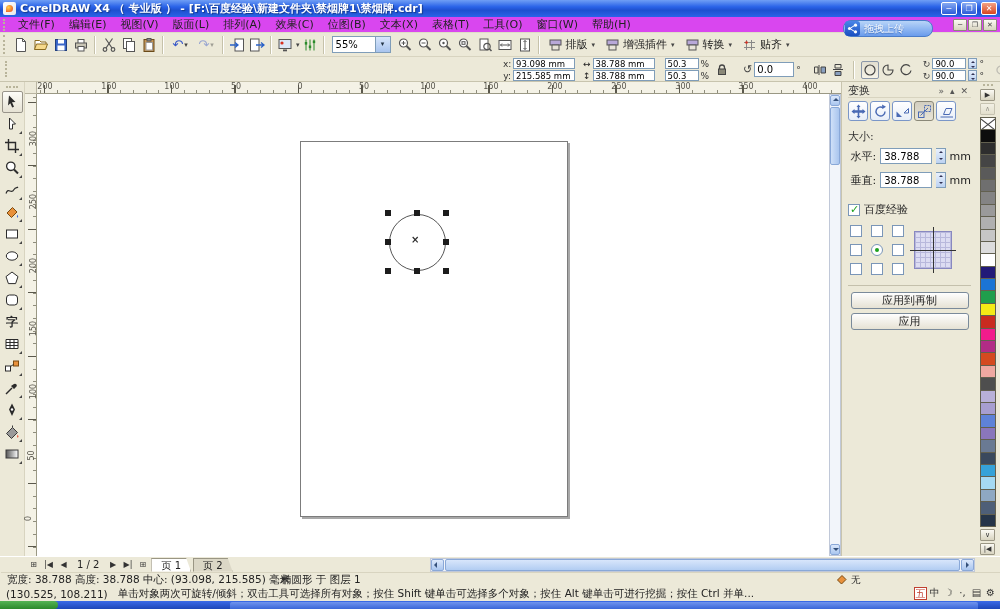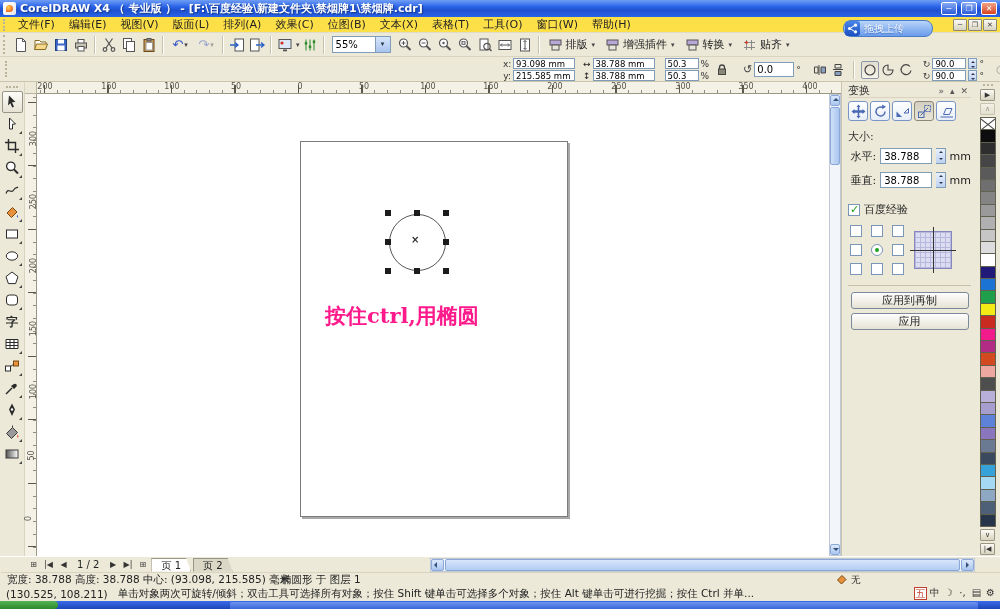--- a/index.html
+++ b/index.html
@@ -11,21 +11,21 @@
 .titlebar{position:absolute;left:0;top:0;width:1000px;height:17px;display:flex;align-items:center;gap:4px;padding:0 3px;
  background:linear-gradient(#6f9ef5 0%,#2a63e8 40%,#1e50cf 60%,#2a63e8 100%);}
 .app-icon{width:13px;height:13px;border-radius:2px;background:linear-gradient(135deg,#fefefe 0%,#e8e8e8 100%);display:flex;align-items:center;justify-content:center;flex:0 0 auto;}
 .app-icon i{display:block;width:7px;height:7px;border-radius:50% 50% 50% 0;background:radial-gradient(circle at 35% 35%,#ffd24a,#e8401c);}
 .titlebar .title{flex:1;color:#fff;font-weight:bold;font-size:11px;white-space:nowrap;overflow:hidden;text-shadow:1px 1px 1px #143a8c;}
 .winbtn{width:16px;height:13px;border:1px solid #fff;border-radius:2px;color:#fff;font-size:8px;line-height:11px;text-align:center;flex:0 0 auto;}
 .wb-min,.wb-restore{background:linear-gradient(#85a9f2,#2d5cd8);}
 .wb-close{background:linear-gradient(#f2a284,#d8441f);}
 
 
-.menubar{position:absolute;left:0;top:17px;width:1000px;height:16px;background:#fde047;display:flex;align-items:center;border-bottom:1px solid #e0dcc8;}
+.menubar{position:absolute;left:0;top:17px;width:1000px;height:16px;background:#d946ef;display:flex;align-items:center;border-bottom:1px solid #e0dcc8;}
 .grip{width:5px;height:80%;border-left:2px dotted #b8b49a;margin:0 3px;flex:0 0 auto;}
 .menu-item{padding:0 7px;line-height:15px;white-space:nowrap;}
 .mdi-group{margin-left:auto;display:flex;gap:1px;padding-right:3px;}
 .mdibtn{width:14px;height:12px;border:1px solid #8a8878;background:linear-gradient(#fbfaf4,#d8d4c0);font-size:7px;line-height:10px;text-align:center;color:#444;border-radius:1px;}
 
 
 .upload-pill{position:absolute;left:843px;top:20px;width:90px;height:17px;border:1px solid #4a7cc8;border-radius:8px;
  background:linear-gradient(#b8d4f8,#6a9cec);display:flex;align-items:center;gap:4px;z-index:50;}
 .upload-ic{width:15px;height:15px;margin-left:1px;border-radius:3px;background:linear-gradient(#4a86e8,#1a4fc0);display:flex;align-items:center;justify-content:center;}
 .upload-label{color:#fff;font-size:10px;text-shadow:0 1px 1px #3a6ab8;white-space:nowrap;}
@@ -645,21 +645,20 @@
       <span class="sel-x">×</span>
       <span class="handle" style="left:348px;top:116px"></span>
       <span class="handle" style="left:377px;top:116px"></span>
       <span class="handle" style="left:406px;top:116px"></span>
       <span class="handle" style="left:348px;top:145px"></span>
       <span class="handle" style="left:406px;top:145px"></span>
       <span class="handle" style="left:348px;top:174px"></span>
       <span class="handle" style="left:377px;top:174px"></span>
       <span class="handle" style="left:406px;top:174px"></span>
       <div class="annotation">
-        <div>按住ctrl,用椭圆</div>
       </div>
     </div>
 
     <div class="vscroll">
       <span class="sbtn sb-up"></span>
       <span class="vthumb"></span>
       <span class="sbtn sb-dn"></span>
     </div>
 
     <div class="docker">

